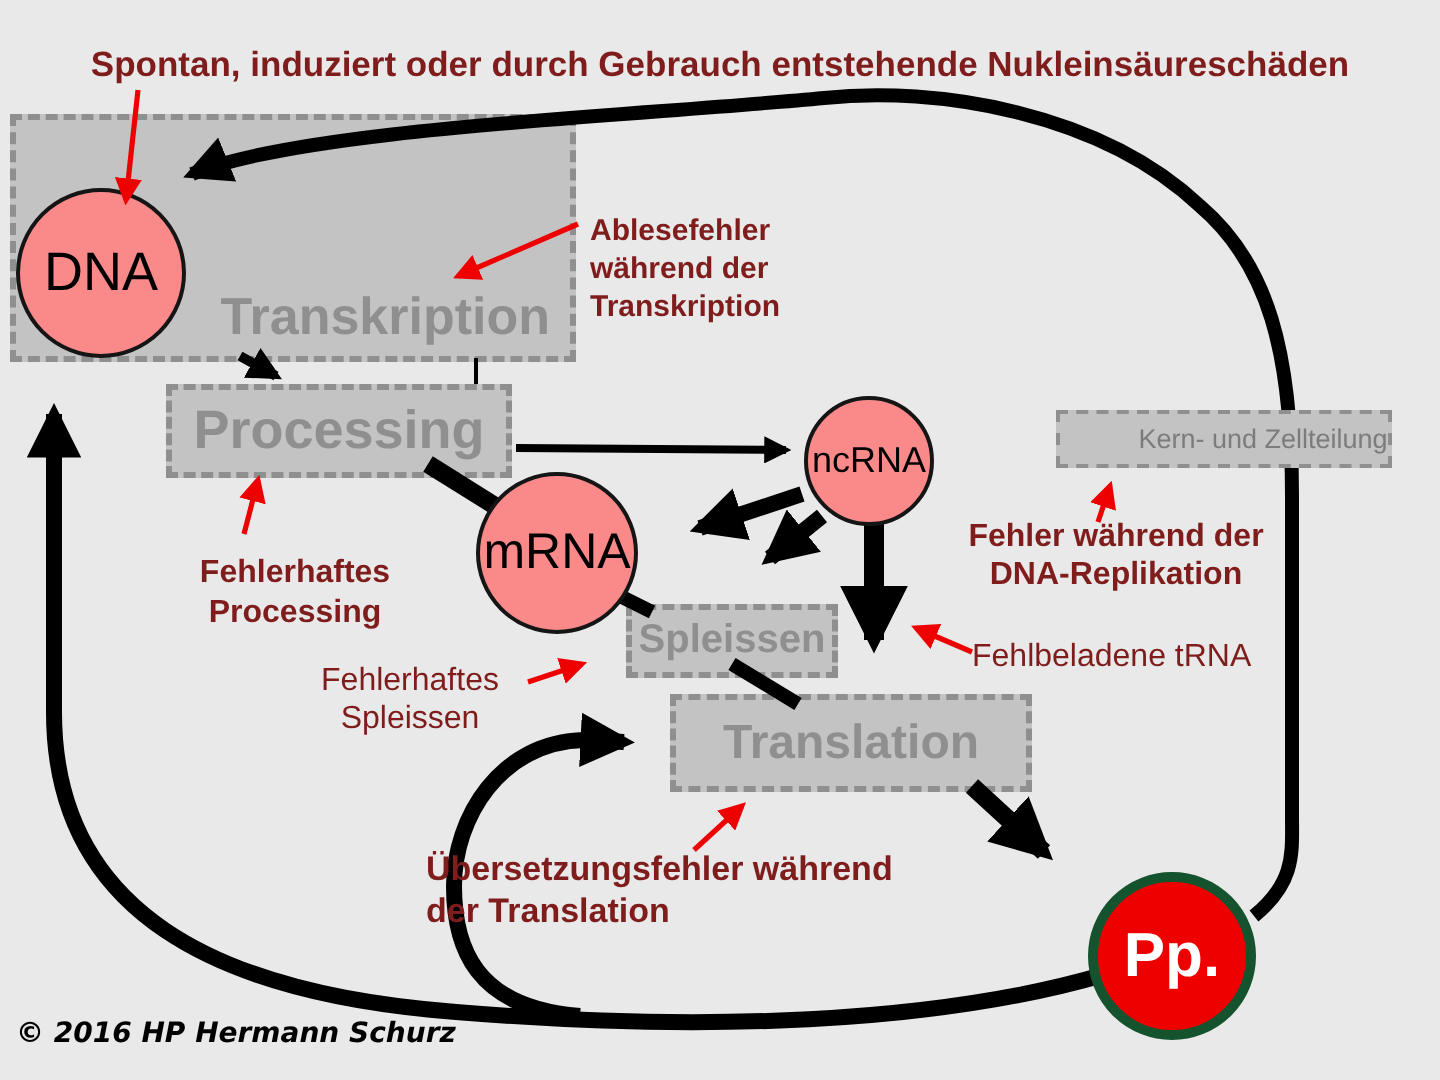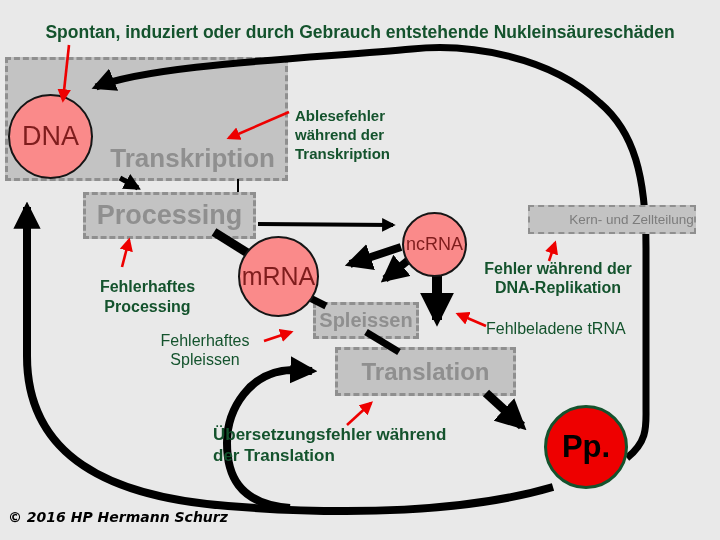--- a/index.html
+++ b/index.html
@@ -27,30 +27,30 @@
   #box-translation{left:335px; top:347px; width:181px; height:49px; font-size:24px;}
   #box-kern{
     left:528px; top:205px; width:168px; height:29px;
     font-size:13.5px; font-weight:normal; color:#7c7c7c;
     border-width:2.5px; z-index:3;padding-left:39px;
   }
 
   .circle{
     position:absolute; border-radius:50%; box-sizing:border-box;
     display:flex; align-items:center; justify-content:center;
-    color:#7f1d1d; z-index:2;
+    color:#000000; z-index:2;
   }
   #c-dna{left:8px;  top:94px;  width:85px; height:85px; background:#fa8a8a; border:2px solid #151515; font-size:27px;}
   #c-mrna{left:238px;top:236px; width:81px; height:81px; background:#fa8a8a; border:2px solid #151515; font-size:25px;}
-  #c-ncrna{left:402px;top:212px;width:65px; height:65px; background:#fa8a8a; border:2px solid #151515; font-size:18px;text-align:center;}
-  #c-pp{left:544px; top:405px; width:84px; height:84px; background:#ee0000; border:3px solid #14532d;
-        color:#000000; font-size:31px; font-weight:bold;}
+  #c-ncrna{left:402px;top:198px;width:65px; height:65px; background:#fa8a8a; border:2px solid #151515; font-size:18px;text-align:center;}
+  #c-pp{left:544px; top:436px; width:84px; height:84px; background:#ee0000; border:5px solid #14532d;
+        color:#ffffff; font-size:31px; font-weight:bold;}
 
   .rtext{
-    position:absolute; color:#14532d; font-weight:bold;
+    position:absolute; color:#7f1d1d; font-weight:bold;
     white-space:pre-line; z-index:4;
   }
   #t-title{left:0; top:22px; width:720px; text-align:center; font-size:17.5px; white-space:nowrap;}
   #t-ablese{left:295px; top:106px; font-size:15px; line-height:19px;}
   #t-fproc{left:80px;  top:277px; width:135px; text-align:center; font-size:16px; line-height:20px;}
   #t-fdna{left:462px;  top:259px; width:192px; text-align:center; font-size:16px; line-height:19px;}
   #t-ftrna{left:486px; top:320px; font-size:16px; font-weight:normal; white-space:nowrap;}
   #t-fsplei{left:145px;top:331px; width:120px; text-align:center; font-size:16px; font-weight:normal; line-height:19px;}
   #t-ueber{left:213px; top:424px; width:284px; text-align:left; font-size:17px; line-height:21px;}
   #t-copy{

